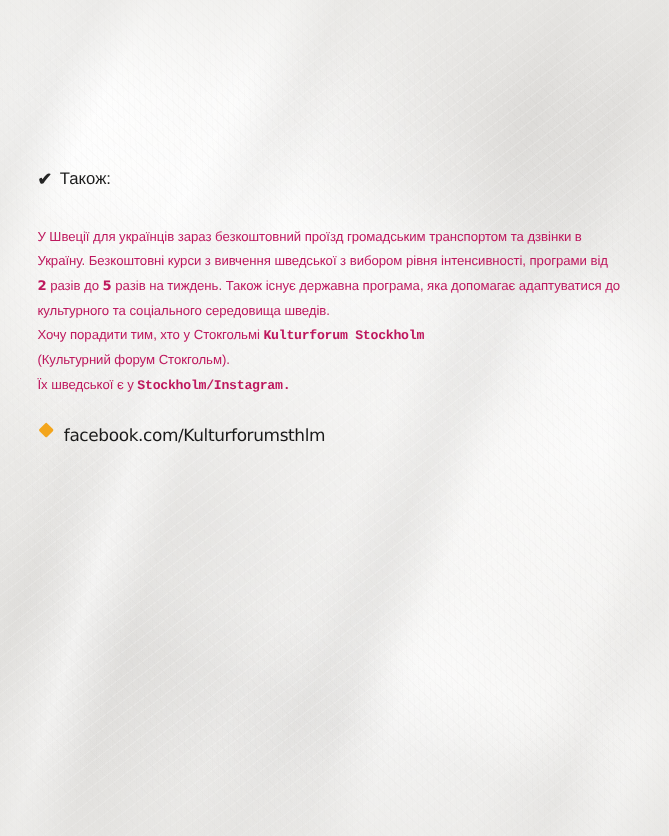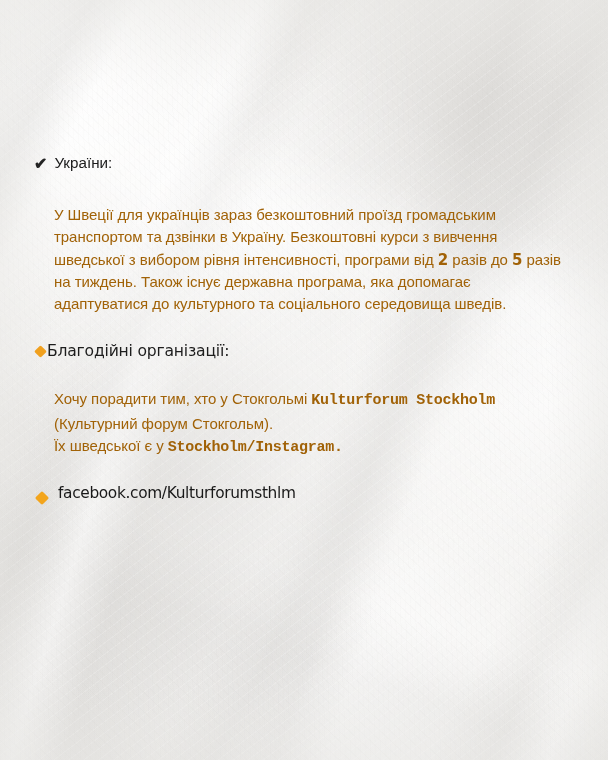--- a/index.html
+++ b/index.html
@@ -71,25 +71,24 @@
     position: relative;
     z-index: 3;
     padding: 152px 44px 0 34px;
   }
 
   .blk { margin: 0; }
 
   
   .body-text {
     font-family: "Liberation Sans", sans-serif;
-    font-size: 15px;
+    font-size: 12px;
     line-height: 22.3px;
-    color: #a16207;
+    color: #be185d;
     letter-spacing: -0.05px;
-    margin-left: 20px;
   }
 
   
   .geo {
     font-family: "DejaVu Sans", sans-serif;
     letter-spacing: -0.2px;
   }
   .geo-b {
     font-family: Liberation Mono, monospace;
     font-weight: bold;
@@ -147,21 +146,21 @@
 
   
   .link-list {
     margin: 24px 0 24px 3px;
     display: flex;
     flex-direction: column;
     gap: 3px;
   }
   .link-row {
     display: flex;
-    align-items: flex-end;
+    align-items: flex-start;
     gap: 11px;
   }
   .link-text {
     font-family: "DejaVu Sans", sans-serif;
     font-size: 15.4px;
     line-height: 20px;
     color: #191919;
     letter-spacing: -0.35px;
   }
   .para-tight { margin-top: 0; }
@@ -172,29 +171,25 @@
 <div id="paper">
   <div class="tex tex-a"></div>
   <div class="tex tex-b"></div>
   <div class="tex tex-c"></div>
   <div class="tex tex-d"></div>
 
   <div id="content">
 
     <div class="head-check">
       <span class="check-icon">✔</span>
-      <span>України:</span>
+      <span>Також:</span>
     </div>
 
     <p class="blk body-text"><span>У Швеції для українців зараз безкоштовний проїзд громадським транспортом та дзвінки в Україну. Безкоштовні курси з вивчення шведської з вибором рівня інтенсивності, програми від </span><span class="num">2</span><span> разів до </span><span class="num">5</span><span> разів на тиждень. Також існує державна програма, яка допомагає адаптуватися до культурного та соціального середовища шведів.</span></p>
 
-    <div class="head-diamond">
-      <span class="diamond"></span>
-      <span class="geo">Благодійні організації:</span>
-    </div>
 
     <p class="blk body-text para-tight"><span>Хочу порадити тим, хто у Стокгольмі </span><span class="geo-b">Kulturforum Stockholm</span><br><span>(Культурний форум Стокгольм).</span><br><span>Їх шведської є у </span><span class="geo-b">Stockholm/Instagram.</span></p>
 
     <div class="link-list">
       <div class="link-row">
         <span class="diamond diamond-lg"></span>
         <span class="link-text">facebook.com/Kulturforumsthlm</span>
       </div>
     </div>
 

